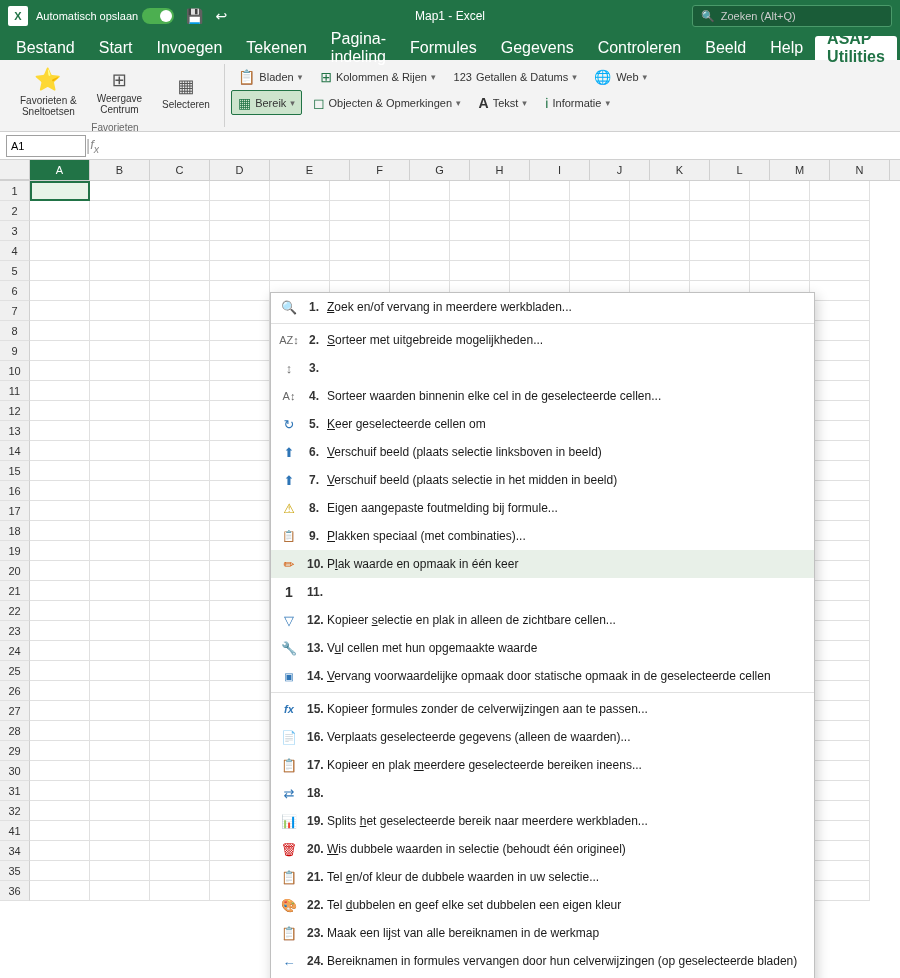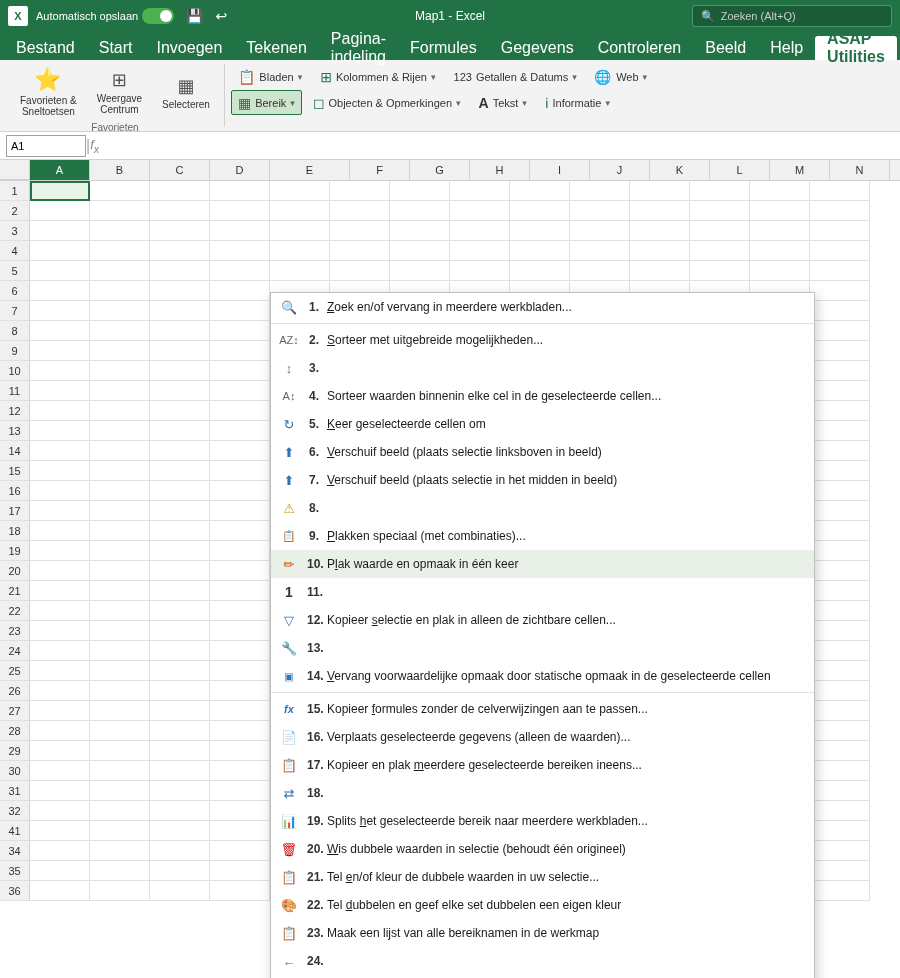--- a/index.html
+++ b/index.html
@@ -947,20 +947,21 @@
 
     <div class="dropdown-item">
       <div class="dropdown-item-icon icon-blue">⬆</div>
       <div class="dropdown-item-num">7.</div>
       <div class="dropdown-item-text"> <u>V</u>erschuif beeld (plaats selectie in het midden in beeld)</div>
     </div>
 
     <div class="dropdown-item">
       <div class="dropdown-item-icon icon-yellow">⚠</div>
       <div class="dropdown-item-num">8.</div>
+      <div class="dropdown-item-text"> Eigen aangepaste foutmelding bij formule...</div>
     </div>
 
     <div class="dropdown-item">
       <div class="dropdown-item-icon icon-blue" style="font-size:11px;">📋</div>
       <div class="dropdown-item-num">9.</div>
       <div class="dropdown-item-text"> <u>P</u>lakken speciaal (met combinaties)...</div>
     </div>
 
     <div class="dropdown-item highlighted">
       <div class="dropdown-item-icon icon-orange">✏</div>
@@ -975,20 +976,21 @@
 
     <div class="dropdown-item">
       <div class="dropdown-item-icon icon-blue">▽</div>
       <div class="dropdown-item-num">12.</div>
       <div class="dropdown-item-text"> Kopieer <u>s</u>electie en plak in alleen de zichtbare cellen...</div>
     </div>
 
     <div class="dropdown-item">
       <div class="dropdown-item-icon icon-orange">🔧</div>
       <div class="dropdown-item-num">13.</div>
+      <div class="dropdown-item-text"> V<u>u</u>l cellen met hun opgemaakte waarde</div>
     </div>
 
     <div class="dropdown-item">
       <div class="dropdown-item-icon icon-blue" style="font-size:10px;">▣</div>
       <div class="dropdown-item-num">14.</div>
       <div class="dropdown-item-text"> <u>V</u>ervang voorwaardelijke opmaak door statische opmaak in de geselecteerde cellen</div>
     </div>
     <div class="dropdown-separator"></div>
 
     <div class="dropdown-item">
@@ -1040,20 +1042,21 @@
 
     <div class="dropdown-item">
       <div class="dropdown-item-icon icon-gray">📋</div>
       <div class="dropdown-item-num">23.</div>
       <div class="dropdown-item-text"> Maak een lijst van alle bereiknamen in de werkmap</div>
     </div>
 
     <div class="dropdown-item">
       <div class="dropdown-item-icon icon-blue">←</div>
       <div class="dropdown-item-num">24.</div>
+      <div class="dropdown-item-text"> Bereiknamen in formules vervangen door hun celverwijzingen (op geselecteerde bladen)</div>
     </div>
 
     <div class="dropdown-item">
       
       
       
     </div>
 
   </div>
 </div>

